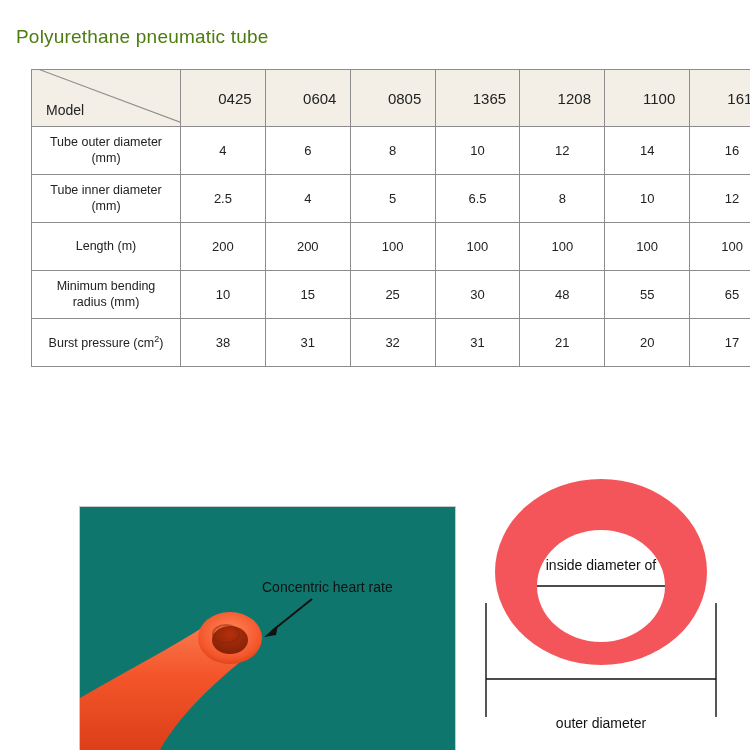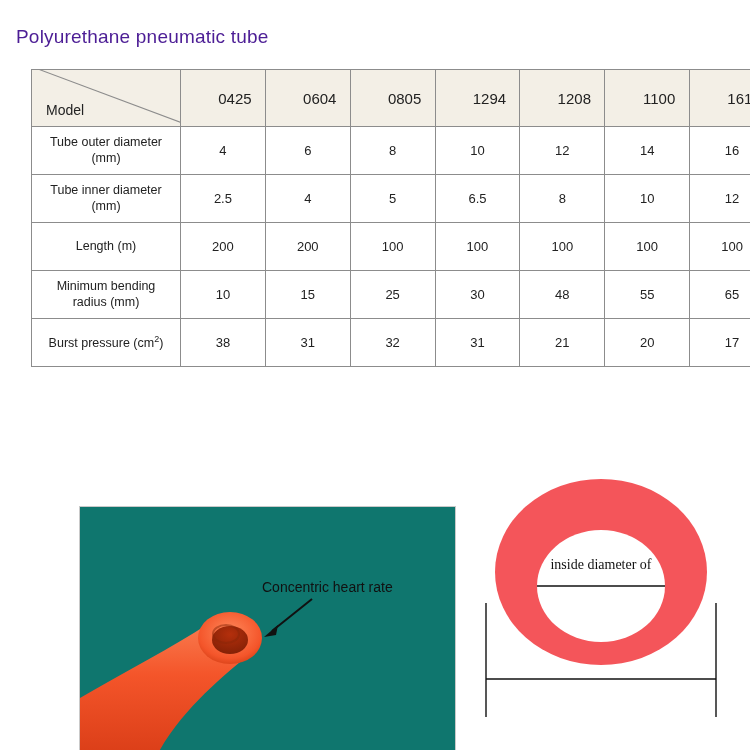--- a/index.html
+++ b/index.html
@@ -13,21 +13,21 @@
     font-family: "Liberation Sans", sans-serif;
     color: #1a1a1a;
     position: relative;
     overflow: hidden;
   }
   .page-title {
     position: absolute;
     left: 16px;
     top: 26px;
     font-size: 19px;
-    color: #4c1d95;
+    color: #4d7c0f;
     letter-spacing: .2px;
   }
   
   .spec-table {
     position: absolute;
     left: 3px;
     top: 69px;
     width: 744px;
     border-collapse: collapse;
     table-layout: fixed;
@@ -120,21 +120,20 @@
     height: 262px;
   }
   .ring-label-inside {
     position: absolute;
     left: 0;
     right: 0;
     top: 78px;
     text-align: center;
     font-size: 14px;
     color: #111;
-    font-family: Liberation Serif, serif;
   }
   .ring-label-outer {
     position: absolute;
     left: 0;
     right: 0;
     bottom: 10px;
     text-align: center;
     font-size: 14px;
     color: #111;
   }
@@ -147,21 +146,21 @@
 <table class="spec-table">
   <thead>
     <tr>
       <td class="corner-cell rowhead">
         <span class="diag"></span>
         <span class="model-label">Model</span>
       </td>
       <td>0425</td>
       <td>0604</td>
       <td>0805</td>
-      <td>1294</td>
+      <td>1365</td>
       <td>1208</td>
       <td>1100</td>
       <td>1612</td>
     </tr>
   </thead>
   <tbody>
     <tr>
       <td class="rowhead">
         <span class="unit-line">Tube outer diameter</span>
         <span class="unit-line">(mm)</span>
@@ -260,13 +259,14 @@
 <div class="fig-right">
   <svg viewBox="0 0 292 262" style="position:absolute;inset:0;width:292px;height:262px">
     <path d="M 146 14 m -106 93 a 106 93 0 1 0 212 0 a 106 93 0 1 0 -212 0" fill="#f4555a" transform="translate(0,-14)"></path>
     <ellipse cx="146" cy="107" rx="64" ry="56" fill="#ffffff"></ellipse>
     <line x1="82" y1="107" x2="210" y2="107" stroke="#111" stroke-width="1.4"></line>
     <line x1="31" y1="200" x2="261" y2="200" stroke="#111" stroke-width="1.4"></line>
     <line x1="31" y1="124" x2="31" y2="238" stroke="#111" stroke-width="1.4"></line>
     <line x1="261" y1="124" x2="261" y2="238" stroke="#111" stroke-width="1.4"></line>
   </svg>
   <div class="ring-label-inside">inside diameter of</div>
+  <div class="ring-label-outer">outer diameter</div>
 </div>
 
 </body></html>

